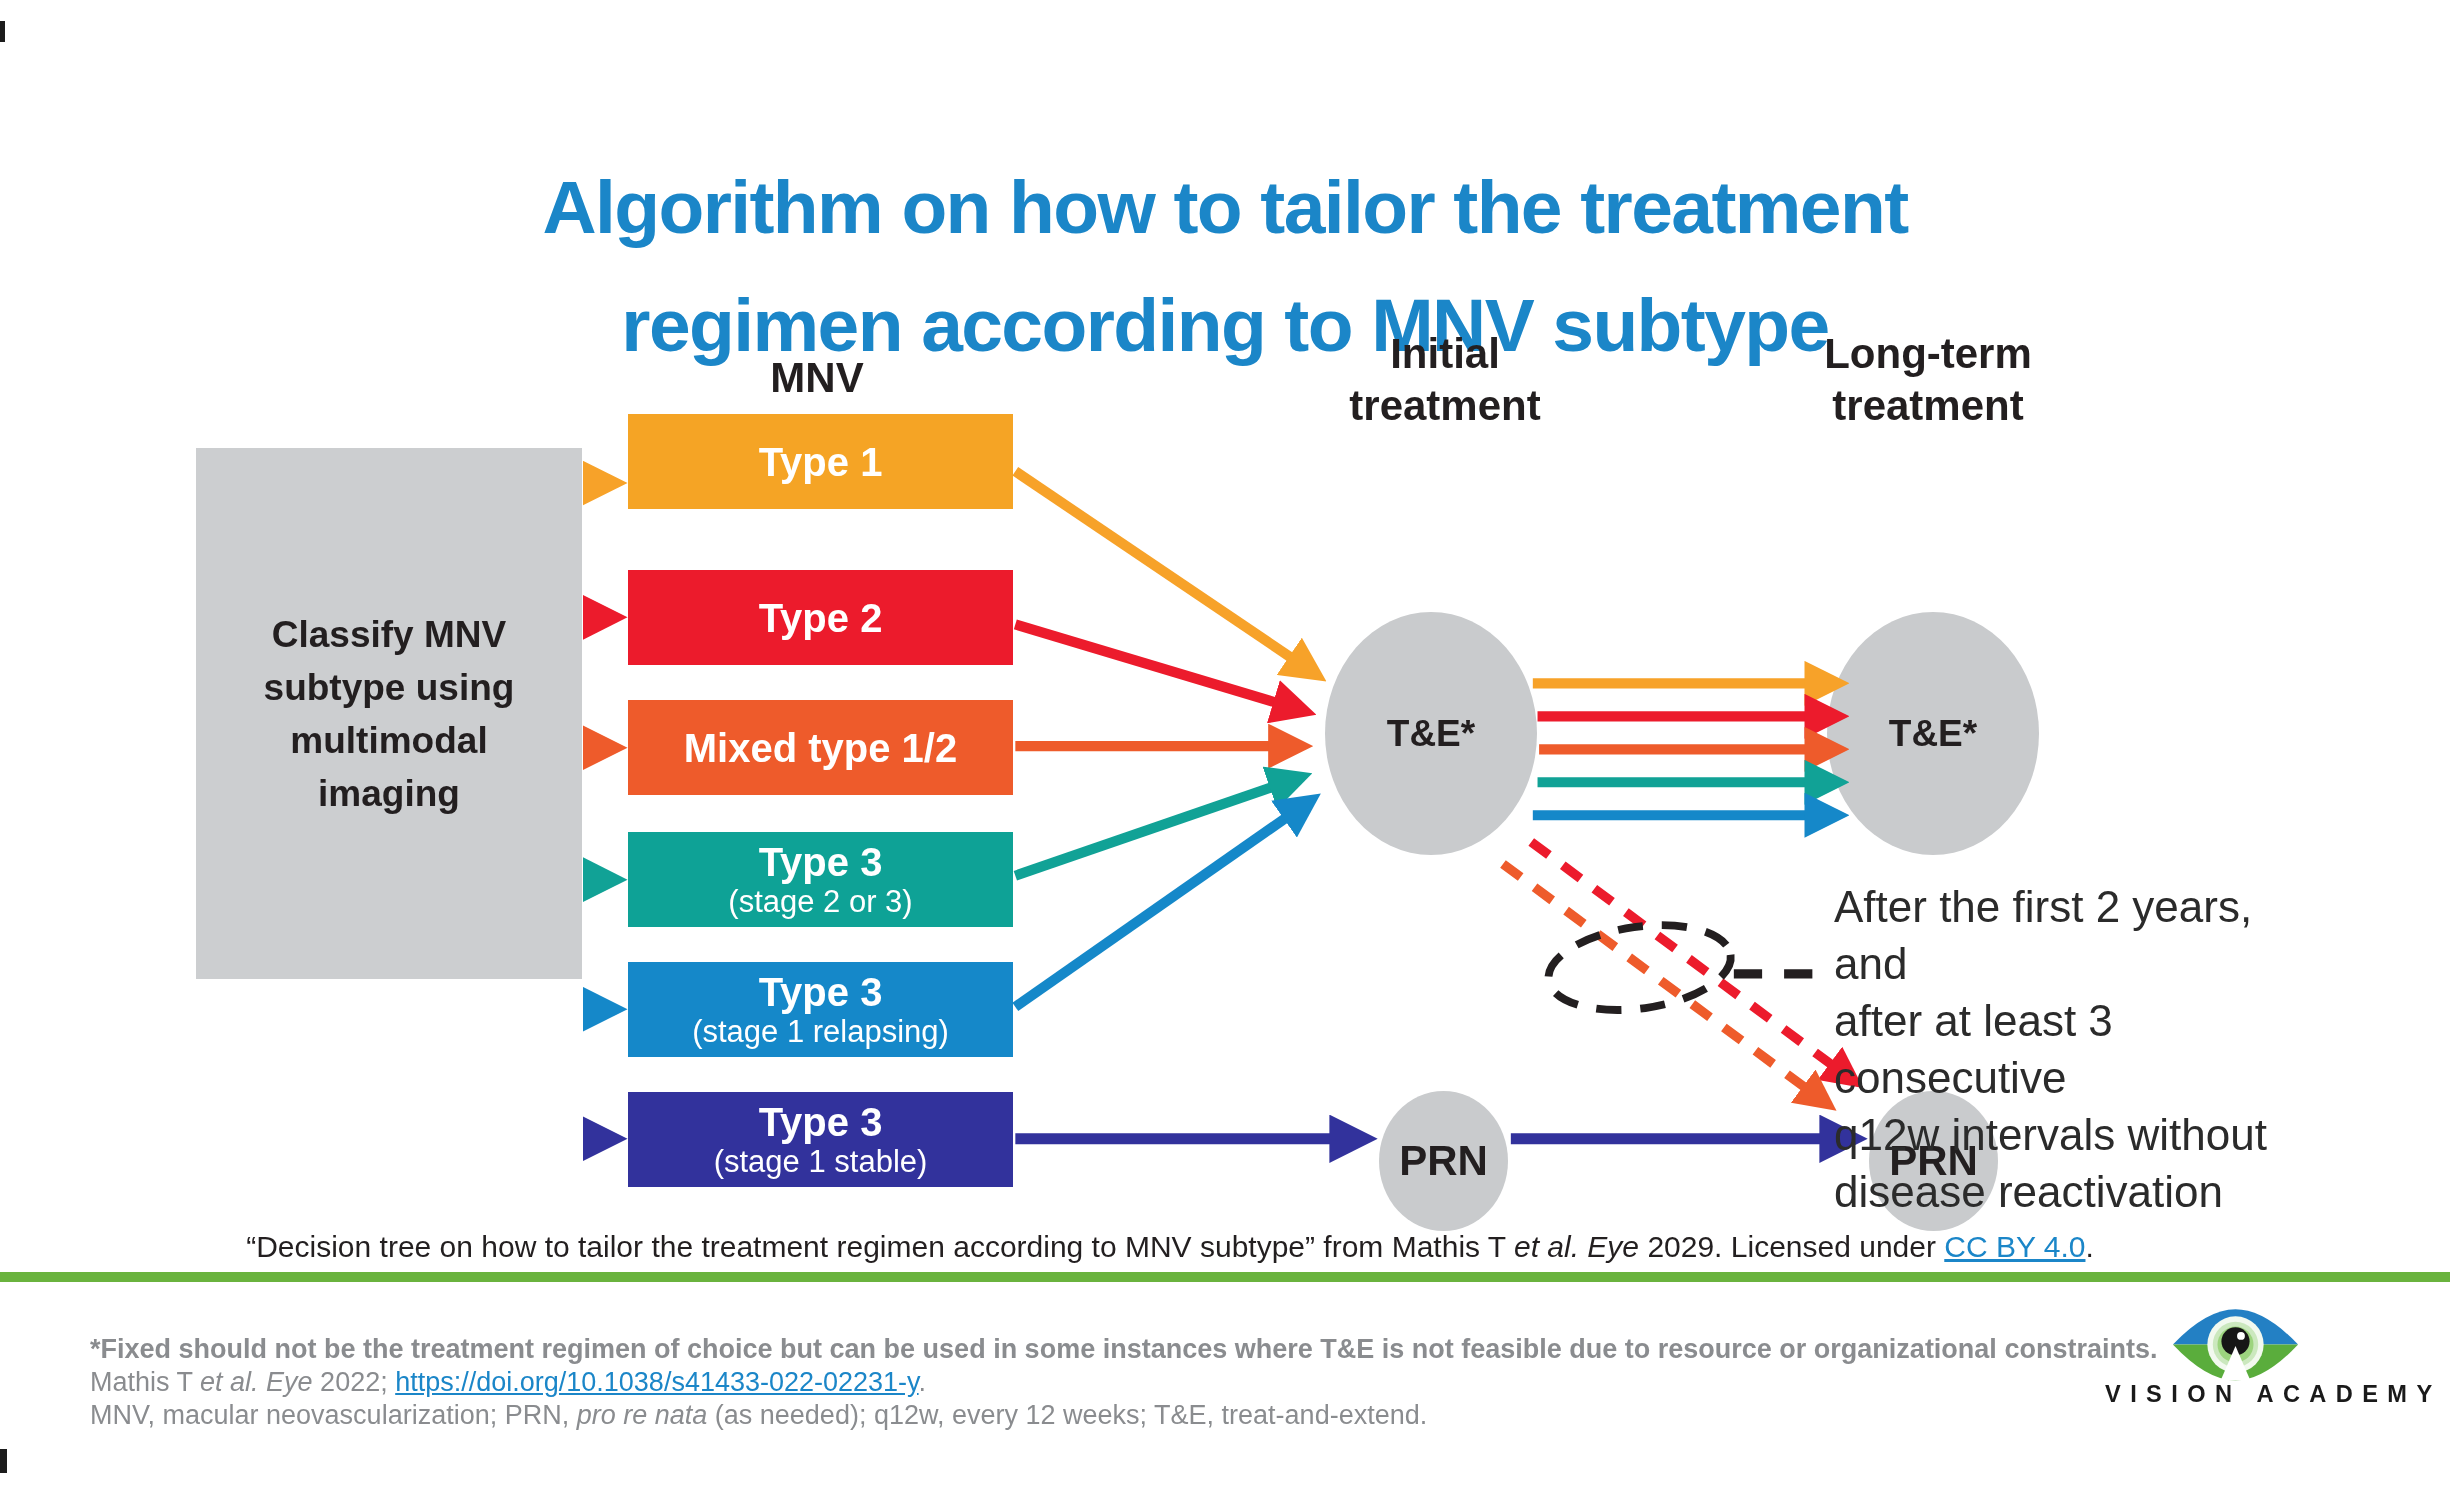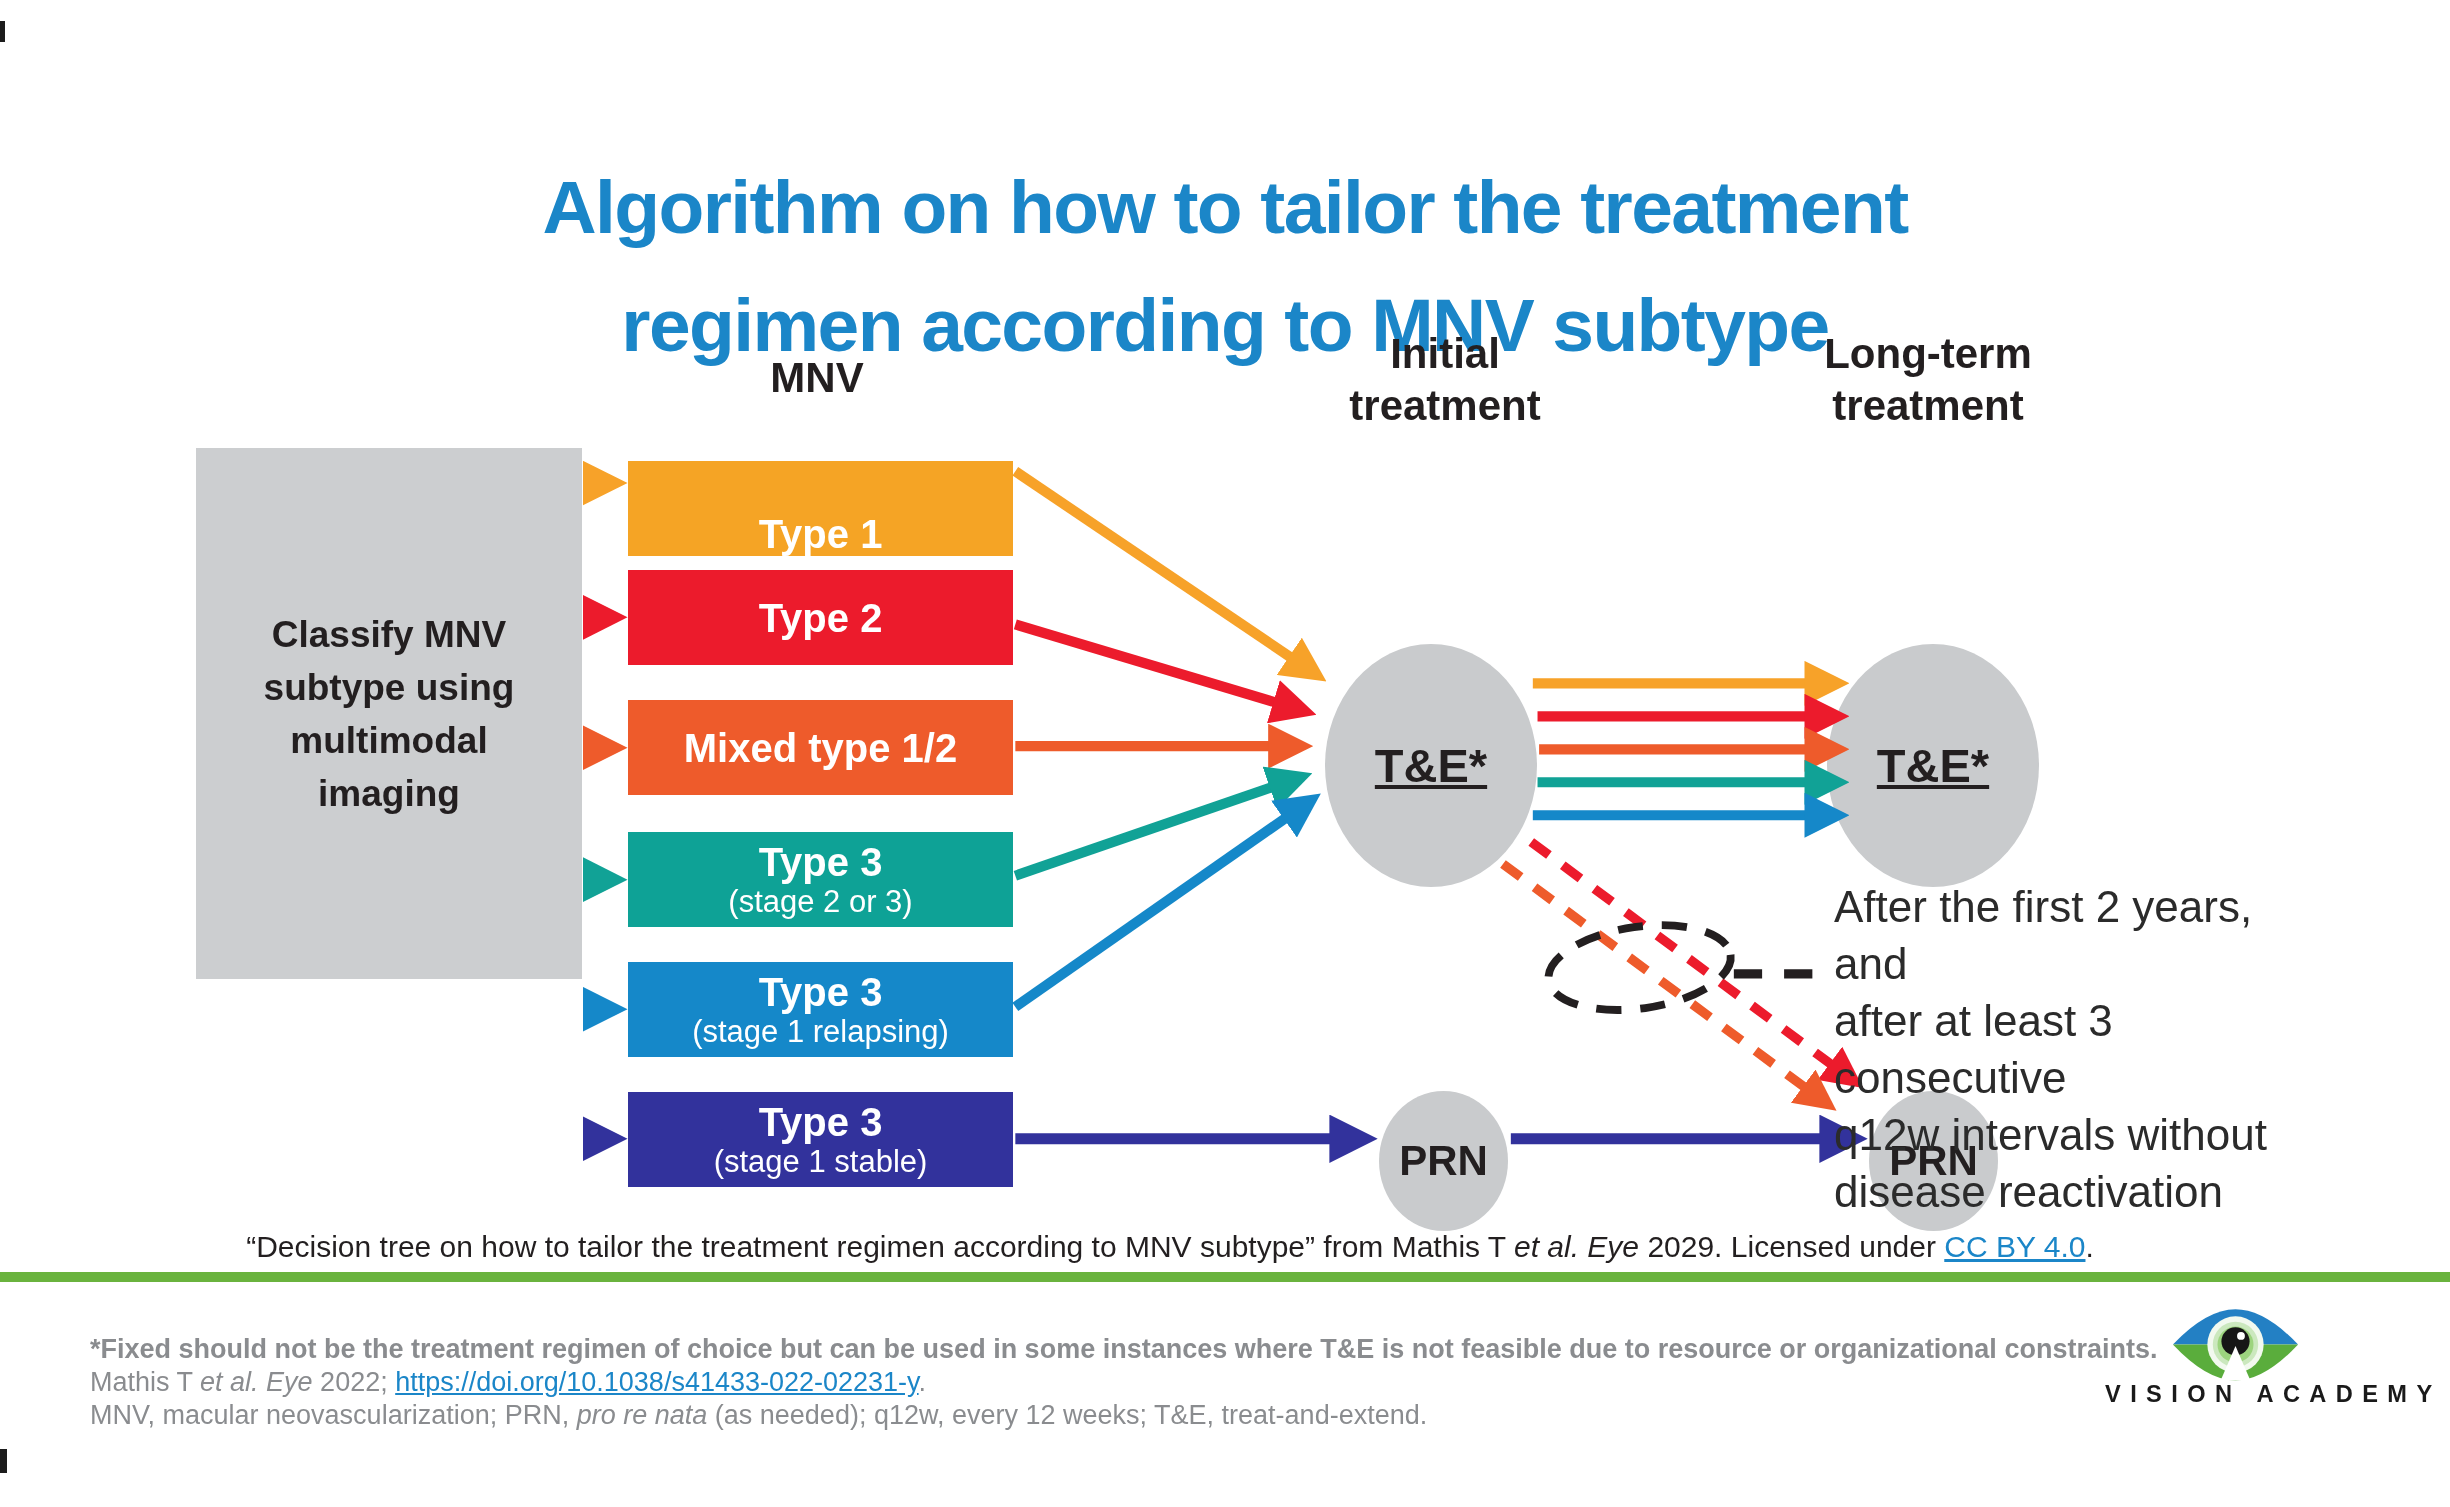--- a/index.html
+++ b/index.html
@@ -22,27 +22,27 @@
   
   .classify-panel { left:196px; top:448px; width:386px; height:531px; background:#CCCED0;
                     display:flex; align-items:center; justify-content:center; }
   .classify-text  { font-size:37px; font-weight:bold; line-height:53px; text-align:center; }
 
   
   .subtype { left:628px; width:385px; height:95px; display:flex; flex-direction:column;
              align-items:center; justify-content:center; color:#ffffff; text-align:center; }
   .subtype .main { font-size:40px; font-weight:bold; line-height:44px; }
   .subtype .sub  { font-size:31px; line-height:36px; }
-  .b0 { top:461px;justify-content:flex-end; } .b1 { top:570px; } .b2 { top:700px; }
+  .b0 { top:414px; } .b1 { top:570px; } .b2 { top:700px; }
   .b3 { top:832px; } .b4 { top:962px; } .b5 { top:1092px; }
 
   
   .node { background:#C9CBCD; border-radius:50%; display:flex; align-items:center;
           justify-content:center; font-weight:bold; color:#231F20; }
-  .te   { width:212px; height:243px; top:644px; font-size:47px;text-decoration:underline; }
+  .te   { width:212px; height:243px; top:612px; font-size:37px; }
   .te1  { left:1325px; } .te2 { left:1827px; }
   .prn  { width:129px; height:140px; top:1091px; font-size:42px; }
   .prn1 { left:1379px; } .prn2 { left:1869px; }
 
   
   .annotation { left:1834px; top:878px; width:440px; font-size:44px; line-height:57px; color:#2B2B2B; }
 
   
   .caption { top:1230px; left:0; width:2340px; text-align:center; font-size:30px; color:#231F20; }
   .caption i { font-style:italic; }

